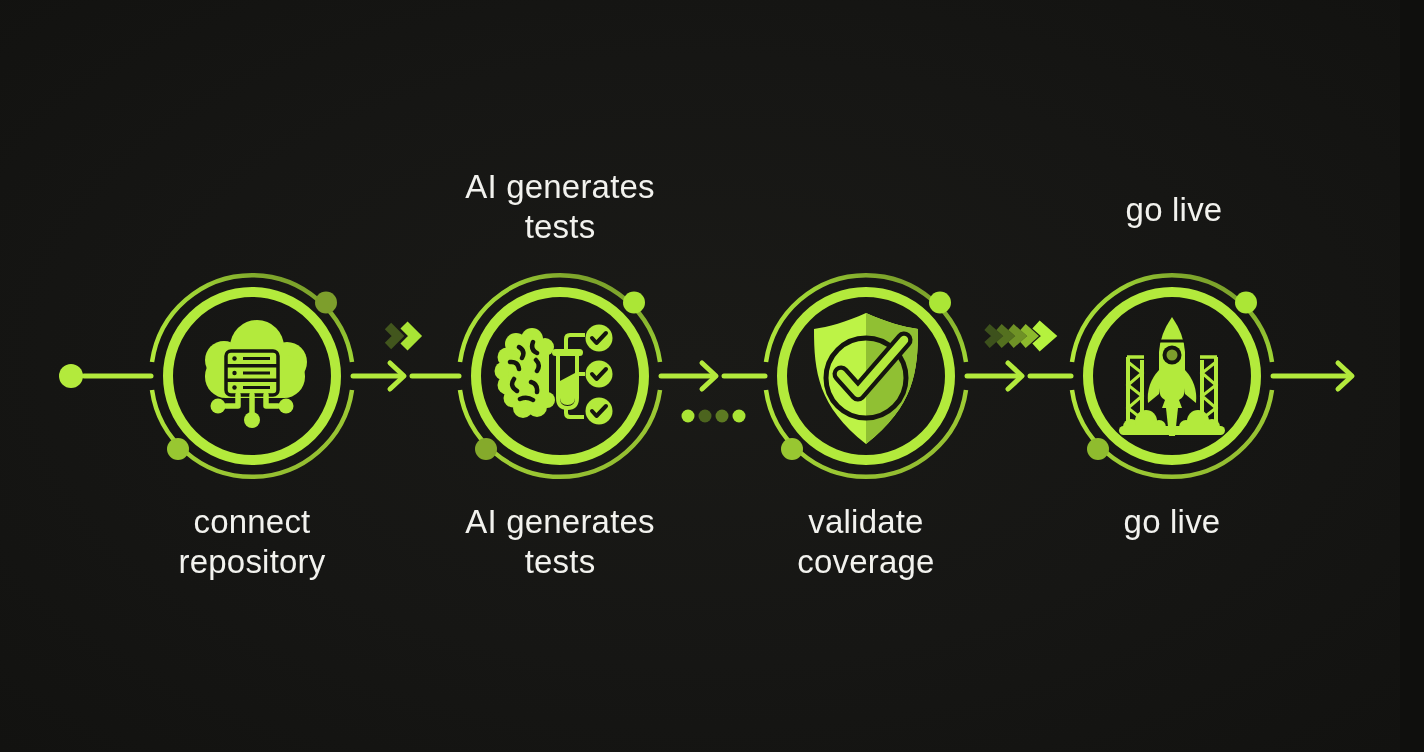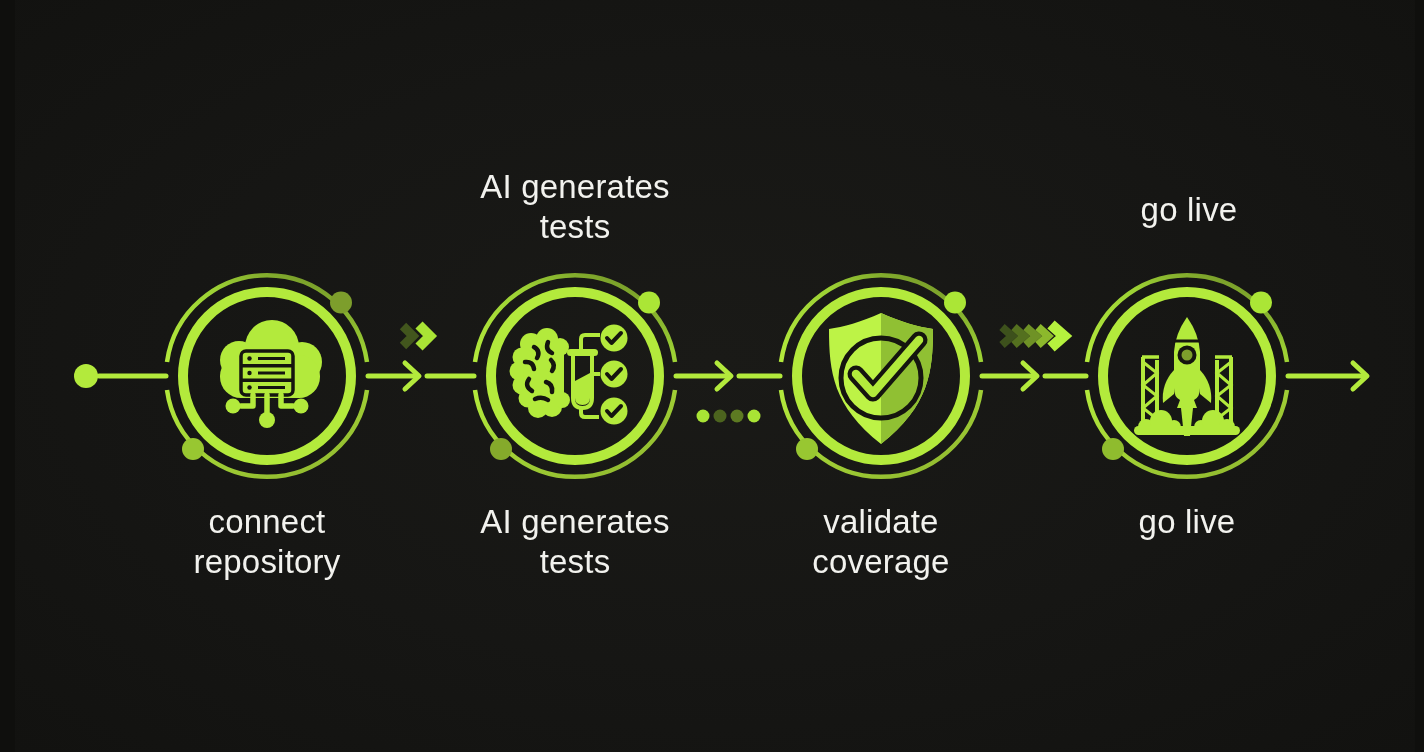--- a/index.html
+++ b/index.html
@@ -2,21 +2,20 @@
 <html><head>
 <meta charset="utf-8">
 <style>
   html,body{margin:0;padding:0;background:#0f0f0d;}
   .stage{
     position:relative;
     width:1400px;height:752px;
     background:radial-gradient(ellipse at 50% 48%, #1a1a17 0%, #161614 55%, #121210 100%);
     overflow:hidden;
     font-family:"Liberation Sans", sans-serif;
-    margin-left:15px;
   }
   svg{display:block;}
   .lbl{
     font-family:"Liberation Sans", sans-serif;
     font-size:33px;
     fill:#f2f2ee;
     letter-spacing:0.2px;
   }
 </style>
 </head>

